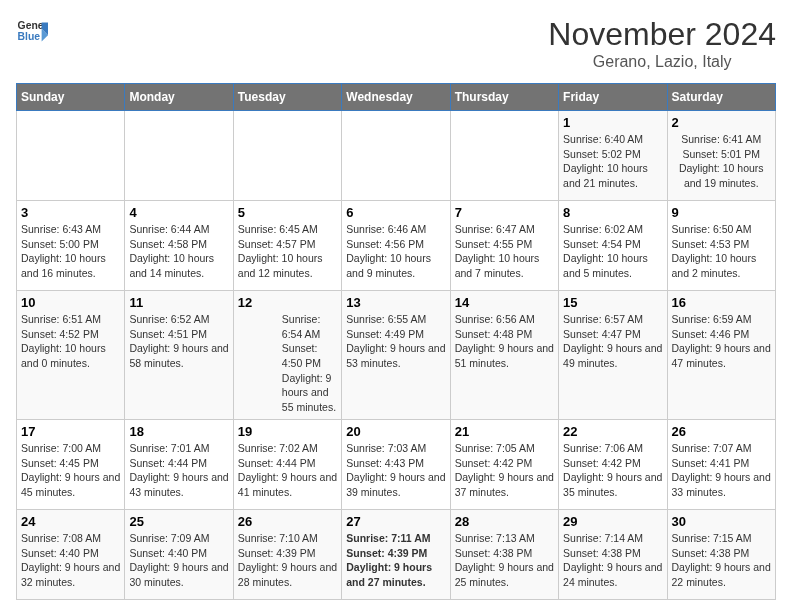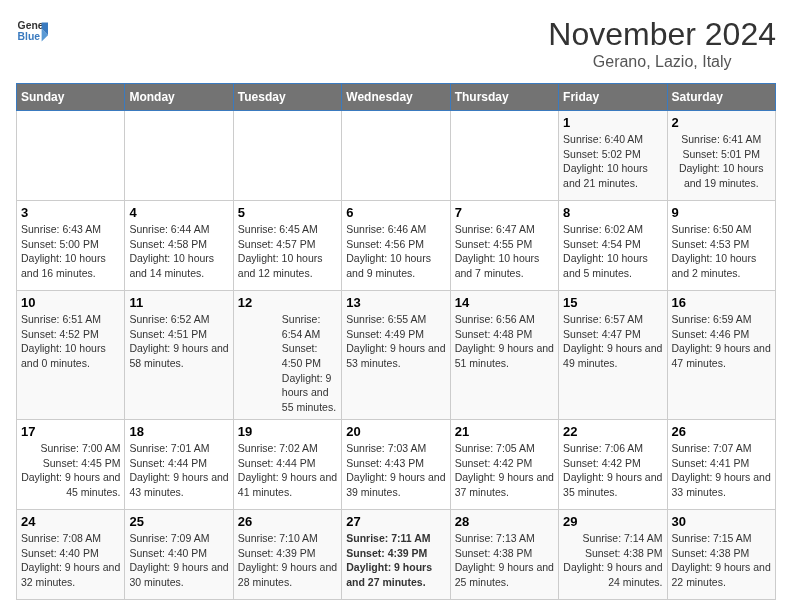--- a/index.html
+++ b/index.html
@@ -212,21 +212,21 @@
         <td>
           <span class="day-num">16</span>
           <div class="day-info" style="white-space: pre-line;">Sunrise: 6:59 AM
 Sunset: 4:46 PM
 Daylight: 9 hours and 47 minutes.</div>
         </td>
       </tr>
       <tr>
         <td>
           <span class="day-num">17</span>
-          <div class="day-info" style="white-space: pre-line; text-align: right;">Sunrise: 7:00 AM
+          <div class="day-info" style="white-space: pre-line;">Sunrise: 7:00 AM
 Sunset: 4:45 PM
 Daylight: 9 hours and 45 minutes.</div>
         </td>
         <td>
           <span class="day-num">18</span>
           <div class="day-info" style="white-space: pre-line;">Sunrise: 7:01 AM
 Sunset: 4:44 PM
 Daylight: 9 hours and 43 minutes.</div>
         </td>
         <td>
@@ -286,21 +286,21 @@
 Daylight: 9 hours and 27 minutes.</div>
         </td>
         <td>
           <span class="day-num">28</span>
           <div class="day-info" style="white-space: pre-line;">Sunrise: 7:13 AM
 Sunset: 4:38 PM
 Daylight: 9 hours and 25 minutes.</div>
         </td>
         <td>
           <span class="day-num">29</span>
-          <div class="day-info" style="white-space: pre-line; text-align: right;">Sunrise: 7:14 AM
+          <div class="day-info" style="white-space: pre-line;">Sunrise: 7:14 AM
 Sunset: 4:38 PM
 Daylight: 9 hours and 24 minutes.</div>
         </td>
         <td>
           <span class="day-num">30</span>
           <div class="day-info" style="white-space: pre-line;">Sunrise: 7:15 AM
 Sunset: 4:38 PM
 Daylight: 9 hours and 22 minutes.</div>
         </td>
       </tr>

